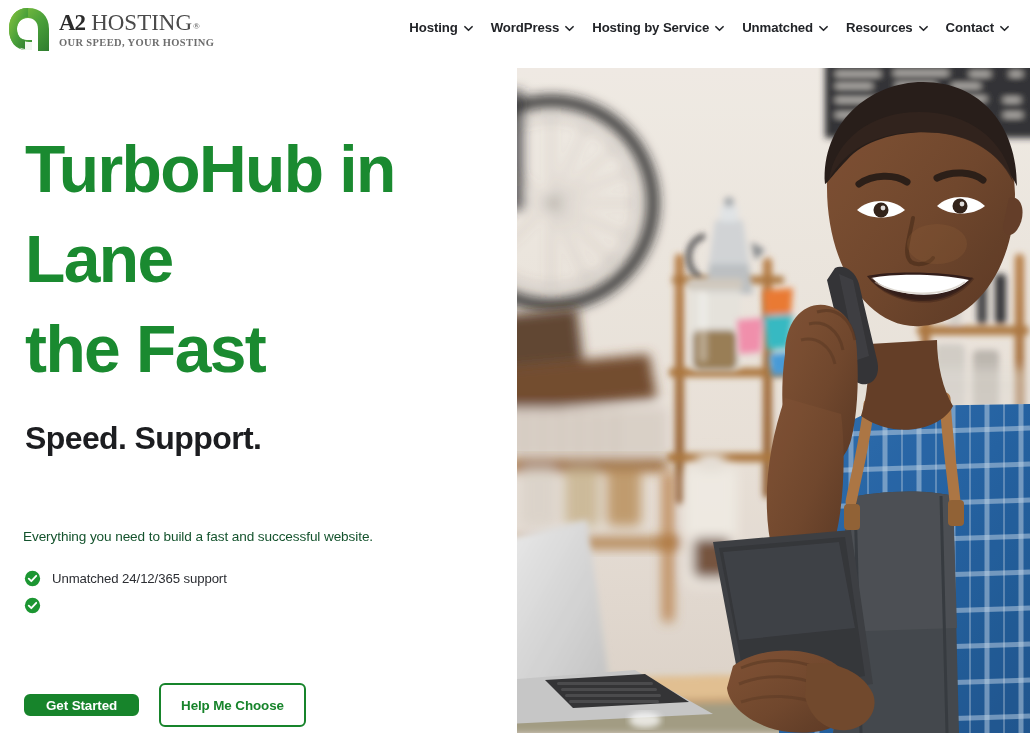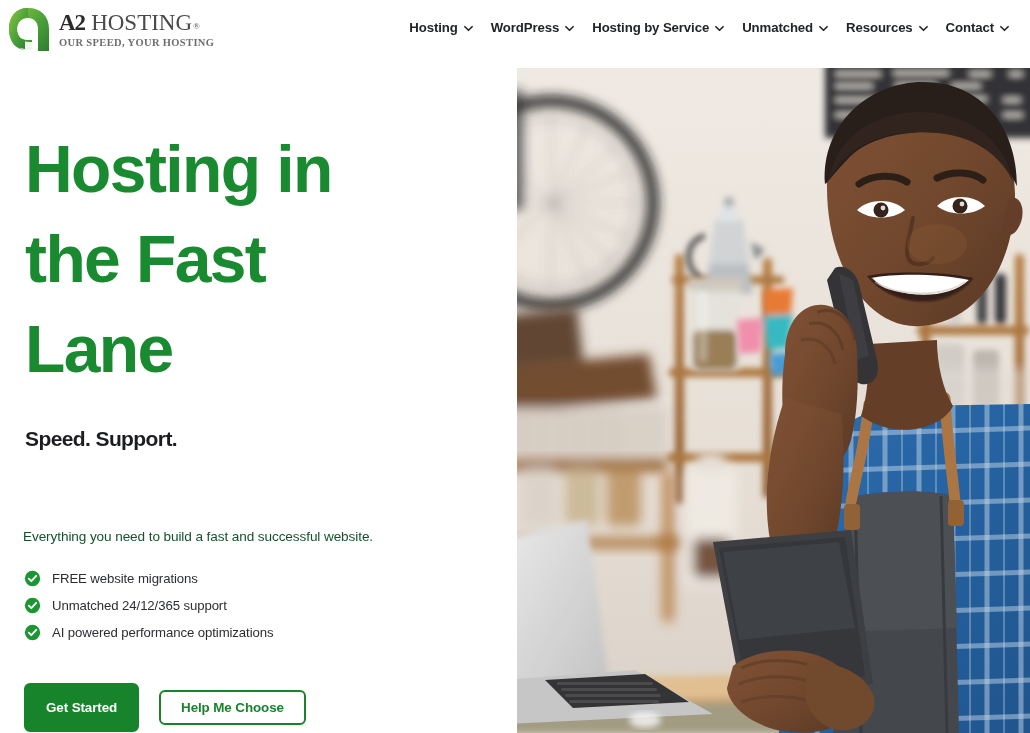--- a/index.html
+++ b/index.html
@@ -43,21 +43,21 @@
   
   .hero-left{ position:absolute; left:0; top:60px; width:517px; height:673px; }
 
   .h1{
     position:absolute; left:25px; top:64px; width:420px;
     font-size:66px; line-height:90px; font-weight:800;
     color:#1a8a30; letter-spacing:-1.6px;
   }
   .h2{
     position:absolute; left:25px; top:348px; width:440px;
-    font-size:21px; line-height:61px; font-weight:800;
+    font-size:32px; line-height:61px; font-weight:800;
     color:#1c1d20; letter-spacing:-0.6px;
   }
   .lede{
     position:absolute; left:23px; top:467px; width:470px;
     font-size:13.6px; line-height:20px; font-weight:400; color:#14532d;
     letter-spacing:-0.1px;
   }
 
   .features{ position:absolute; left:24px; top:505px; width:460px; }
   .feat{ display:flex; align-items:center; gap:11px; height:27px; }
@@ -66,25 +66,25 @@
   .feat-label{ font-size:13.2px; color:#2c2e33; font-weight:400; letter-spacing:-0.1px; }
 
   .cta-row{ position:absolute; left:24px; top:623px; display:flex; gap:20px; align-items:center; }
   .btn{
     font-size:13.4px; font-weight:700; letter-spacing:-0.1px;
     border-radius:6px; cursor:pointer; display:flex; align-items:center;
     justify-content:center; white-space:nowrap; font-family:"Liberation Sans", sans-serif;
   }
   .btn-primary{
     background:#17842b; color:#ffffff; border:2px solid #17842b;
-    height:49px; padding:0 20px;
+    height:22px; padding:0 20px;
   }
   .btn-secondary{
     background:#ffffff; color:#17842b; border:2px solid #17842b;
-    height:35px; padding:0 20px;
+    height:44px; padding:0 20px;
   }
 
   
   .hero-img{
     position:absolute; left:517px; top:68px; width:513px; height:665px;
     overflow:hidden; background:#cfc6bd;
   }
   .hero-img svg{ display:block; width:100%; height:100%; }
 </style>
 </head>
@@ -167,58 +167,48 @@
               <path d="M1 3 L5 7 L9 3" stroke="#222428" stroke-width="1.8" fill="none" stroke-linecap="round" stroke-linejoin="round"></path>
             </svg>
           </span>
       </div>
     </div>
   </div>
 
   <div class="hero-left">
 
     <div class="h1">
-      <div>Hosting in</div>
+      <div>TurboHub in</div>
+      <div>Lane</div>
       <div>the Fast</div>
-      <div>Lane</div>
     </div>
 
     <div class="h2">
       <div>Speed. Support.</div>
     </div>
 
     <div class="lede">Everything you need to build a fast and successful website.</div>
 
     <div class="features">
       <div class="feat">
         <span class="feat-ico">
             <svg viewBox="0 0 20 20" width="17" height="17">
               <circle cx="10" cy="10" r="9" fill="#1c9632"></circle>
               <path d="M5.6 10.2 L8.6 13.1 L14.4 6.9" stroke="#ffffff" stroke-width="2.2" fill="none" stroke-linecap="round" stroke-linejoin="round"></path>
             </svg>
           </span>
-        <span class="feat-label">FREE website migrations</span>
+        <span class="feat-label">Unmatched 24/12/365 support</span>
       </div>
       <div class="feat">
         <span class="feat-ico">
             <svg viewBox="0 0 20 20" width="17" height="17">
               <circle cx="10" cy="10" r="9" fill="#1c9632"></circle>
               <path d="M5.6 10.2 L8.6 13.1 L14.4 6.9" stroke="#ffffff" stroke-width="2.2" fill="none" stroke-linecap="round" stroke-linejoin="round"></path>
             </svg>
           </span>
-        <span class="feat-label">Unmatched 24/12/365 support</span>
-      </div>
-      <div class="feat">
-        <span class="feat-ico">
-            <svg viewBox="0 0 20 20" width="17" height="17">
-              <circle cx="10" cy="10" r="9" fill="#1c9632"></circle>
-              <path d="M5.6 10.2 L8.6 13.1 L14.4 6.9" stroke="#ffffff" stroke-width="2.2" fill="none" stroke-linecap="round" stroke-linejoin="round"></path>
-            </svg>
-          </span>
-        <span class="feat-label">AI powered performance optimizations</span>
       </div>
     </div>
 
     <div class="cta-row">
       <div class="btn btn-primary">Get Started</div>
       <div class="btn btn-secondary">Help Me Choose</div>
     </div>
   </div>
 
   <div class="hero-img">

